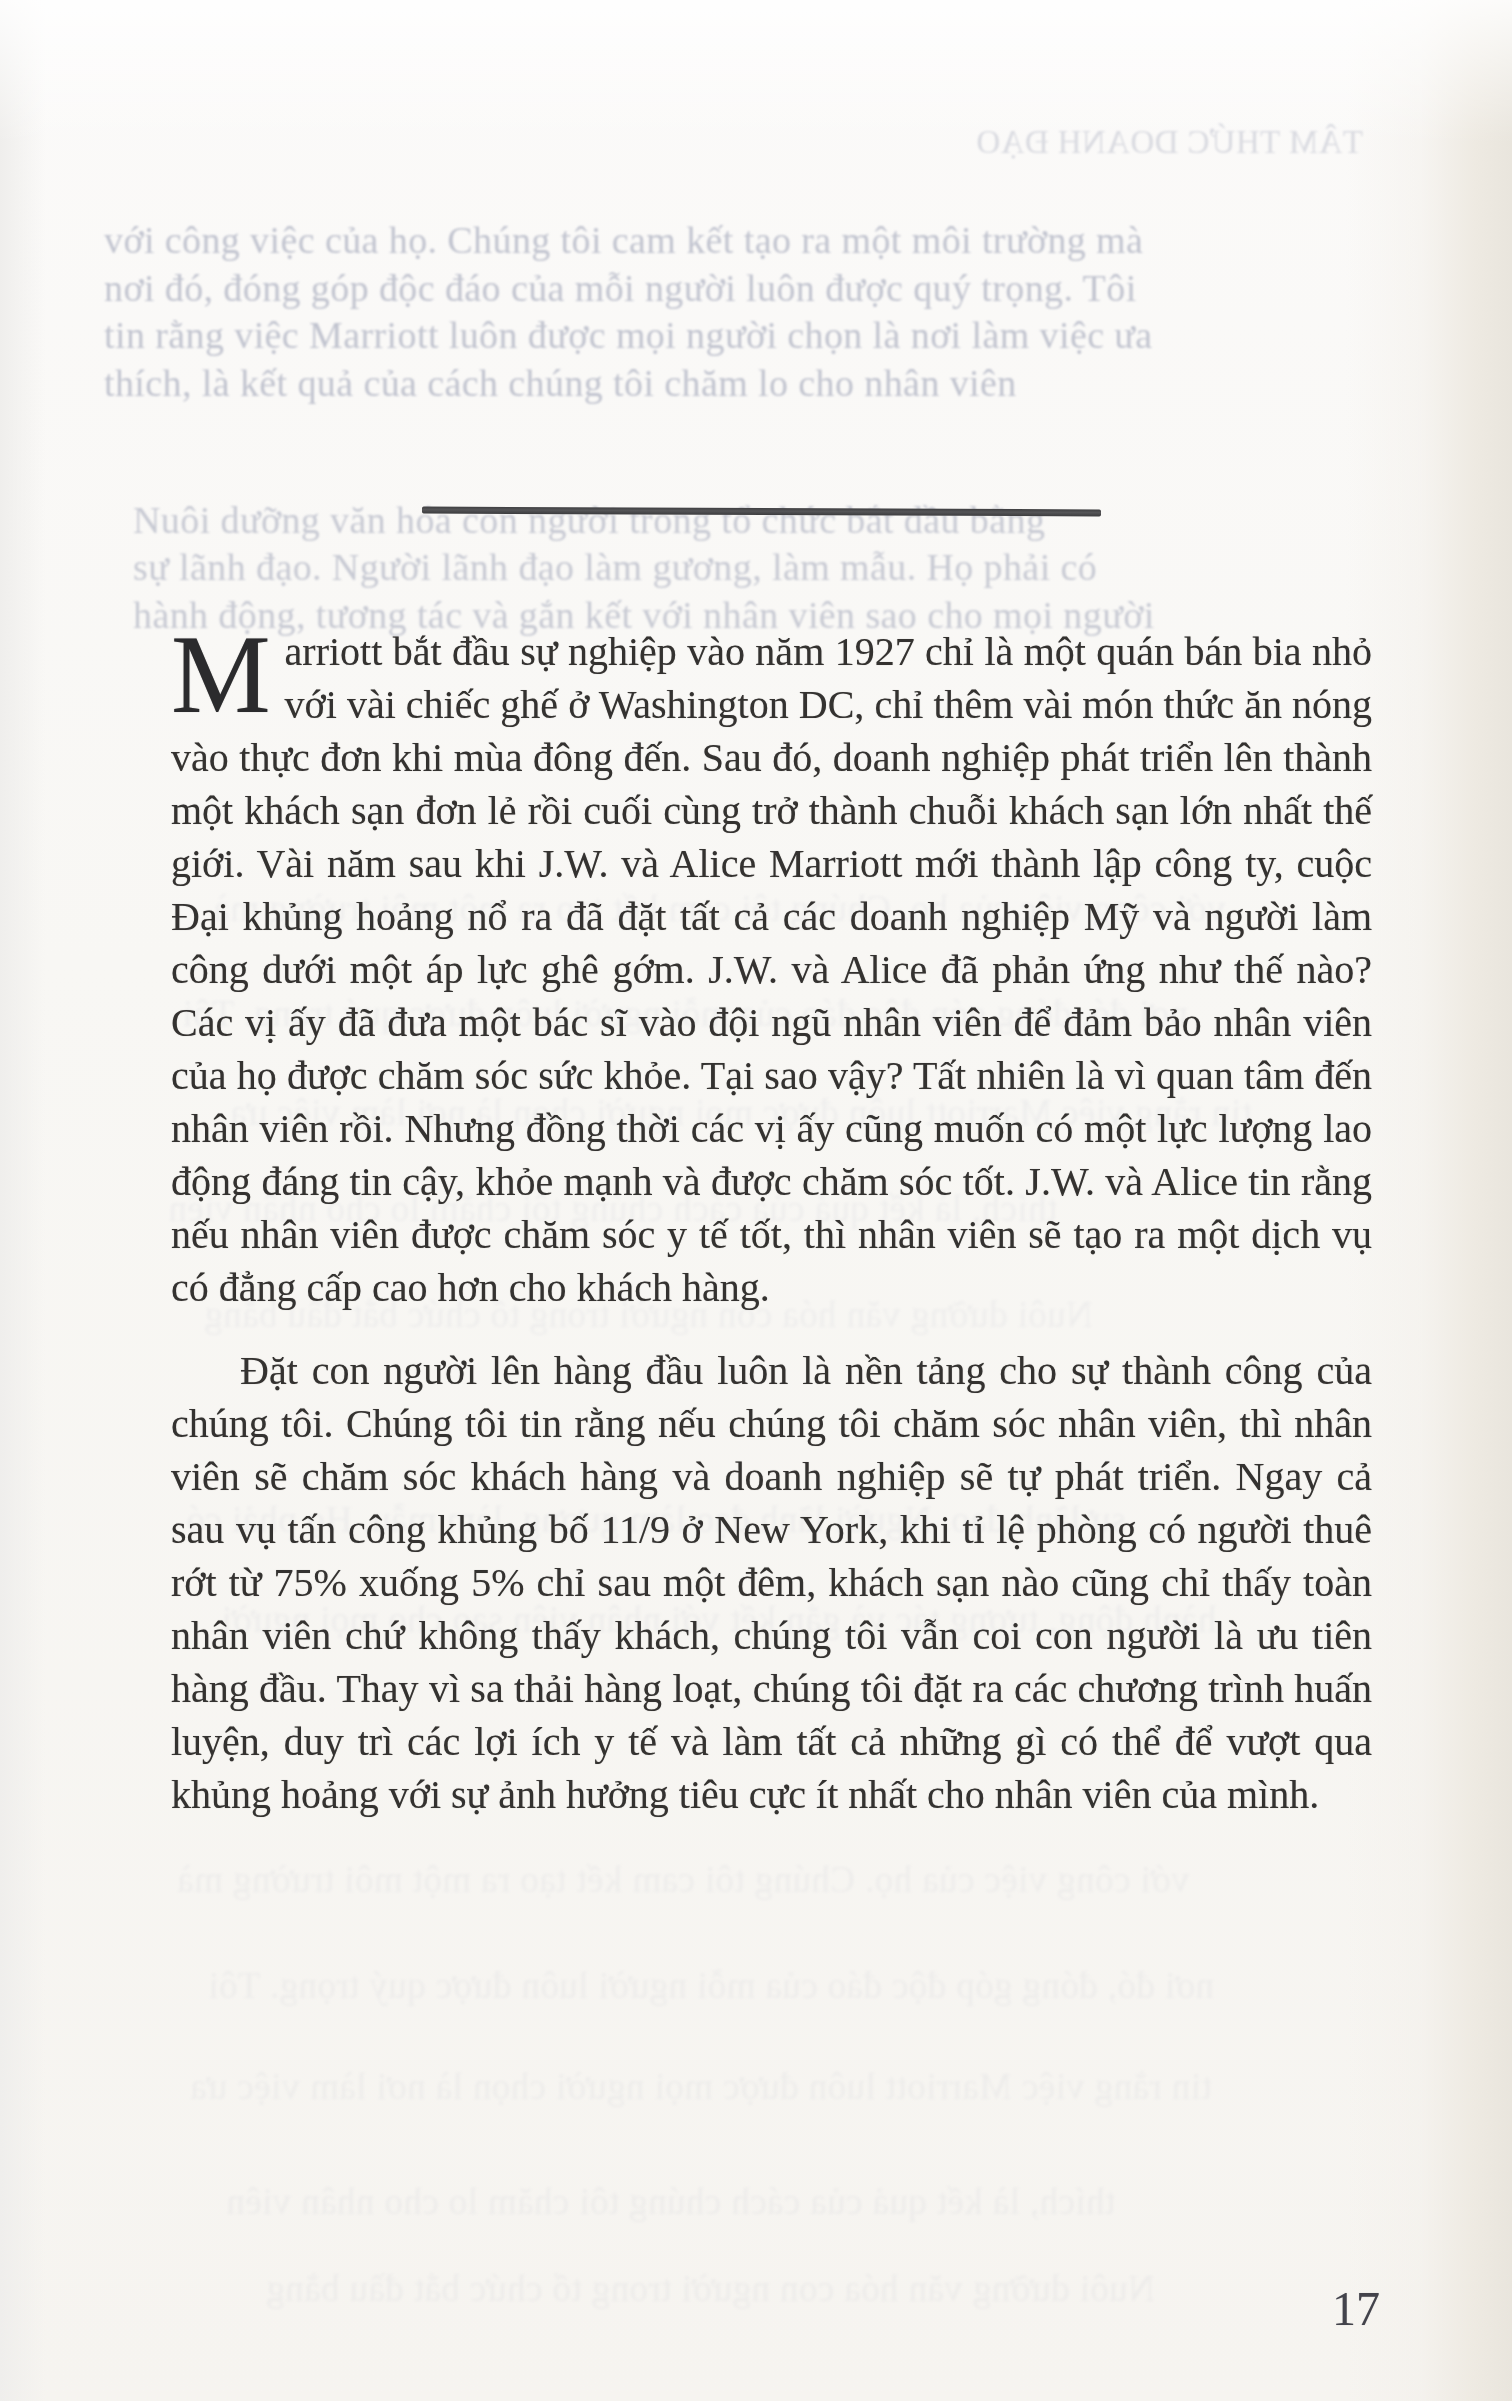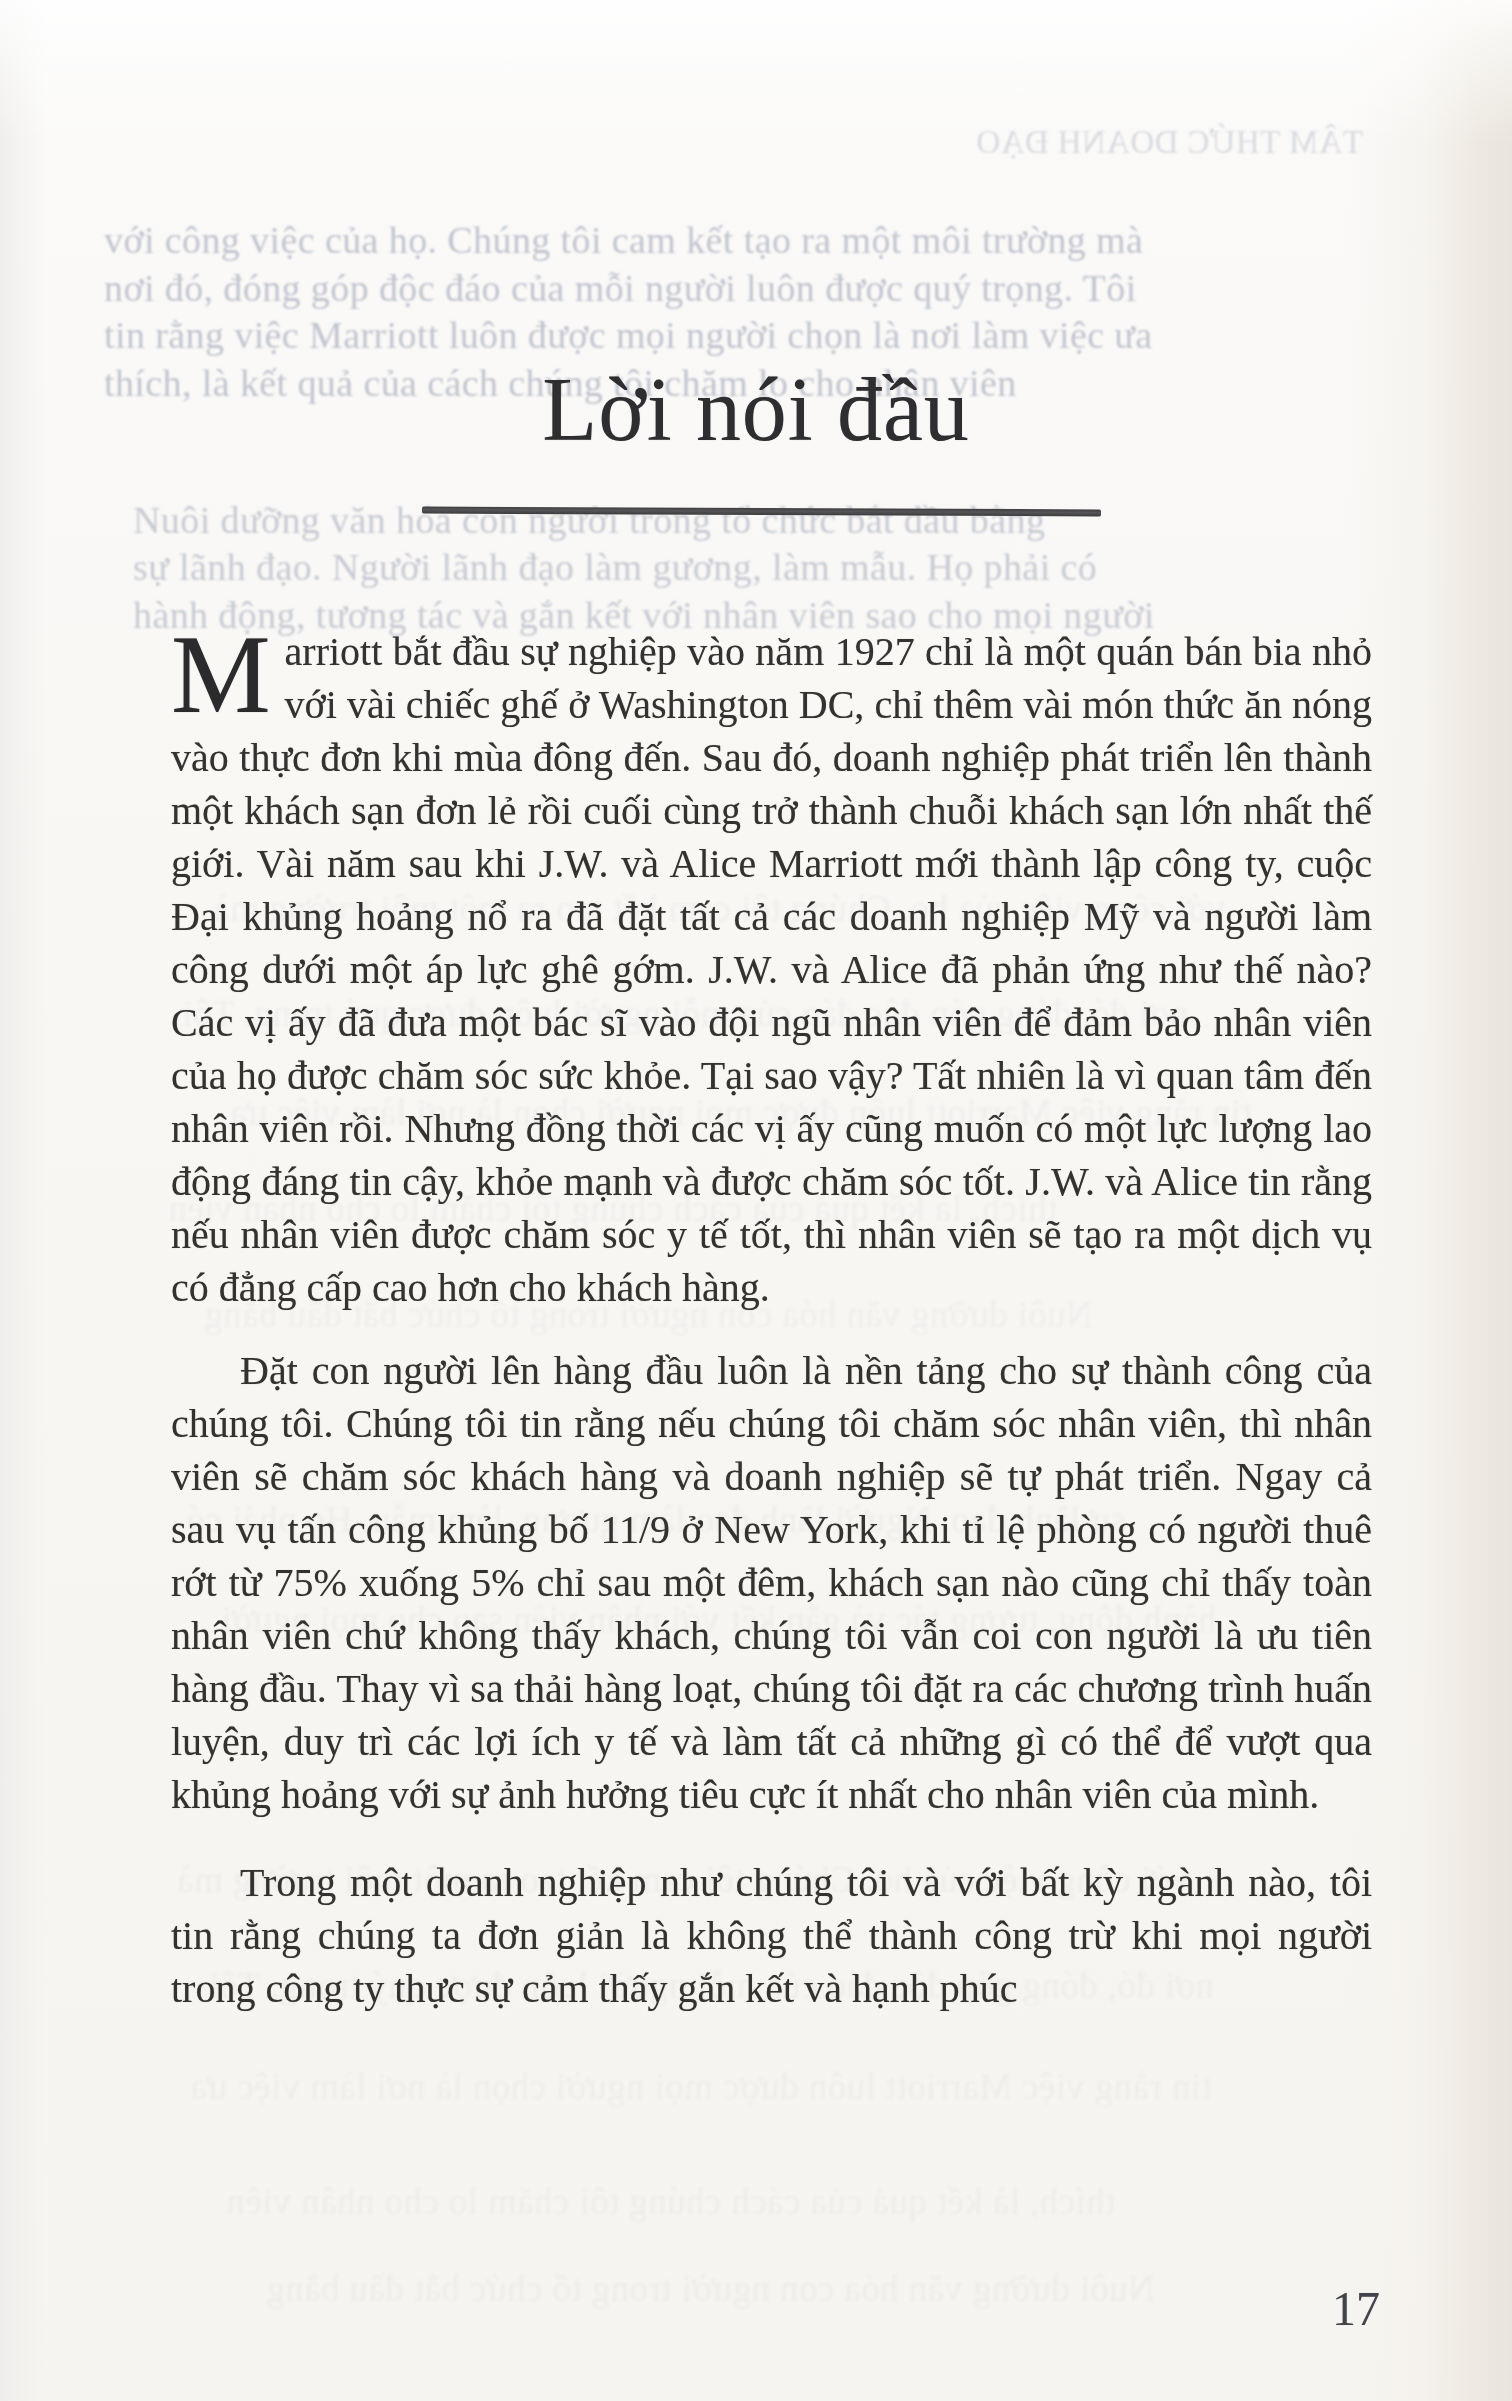--- a/index.html
+++ b/index.html
@@ -96,32 +96,26 @@
       <div class="ghost-line mirrored" style="left: 204px; top: 1293px; opacity: 0.085; font-size: 37px; filter: blur(1.8px);">Nuôi dưỡng văn hóa con người trong tổ chức bắt đầu bằng</div>
       <div class="ghost-line mirrored" style="left: 186px; top: 1498px; opacity: 0.085; font-size: 37px; filter: blur(1.8px);">sự lãnh đạo. Người lãnh đạo làm gương, làm mẫu. Họ phải có</div>
       <div class="ghost-line mirrored" style="left: 221px; top: 1598px; opacity: 0.085; font-size: 37px; filter: blur(1.8px);">hành động, tương tác và gắn kết với nhân viên sao cho mọi người</div>
       <div class="ghost-line mirrored" style="left: 177px; top: 1858px; opacity: 0.085; font-size: 37px; filter: blur(1.8px);">với công việc của họ. Chúng tôi cam kết tạo ra một môi trường mà</div>
       <div class="ghost-line mirrored" style="left: 208px; top: 1964px; opacity: 0.085; font-size: 37px; filter: blur(1.8px);">nơi đó, đóng góp độc đáo của mỗi người luôn được quý trọng. Tôi</div>
       <div class="ghost-line mirrored" style="left: 190px; top: 2065px; opacity: 0.085; font-size: 37px; filter: blur(1.8px);">tin rằng việc Marriott luôn được mọi người chọn là nơi làm việc ưa</div>
       <div class="ghost-line mirrored" style="left: 226px; top: 2180px; opacity: 0.085; font-size: 37px; filter: blur(1.8px);">thích, là kết quả của cách chúng tôi chăm lo cho nhân viên</div>
       <div class="ghost-line mirrored" style="left: 266px; top: 2267px; opacity: 0.085; font-size: 37px; filter: blur(1.8px);">Nuôi dưỡng văn hóa con người trong tổ chức bắt đầu bằng</div>
     </div>
 
-  <div class="title-wrap">
-    <span class="chapter-title">Lời nói đầu</span>
-  </div>
   <div class="title-underline"></div>
 
   <div class="body-text">
     <p>
       <span class="drop-cap">M</span><span>arriott bắt đầu sự nghiệp vào năm 1927 chỉ là một quán bán bia nhỏ với vài chiếc ghế ở Washington DC, chỉ thêm vài món thức ăn nóng vào thực đơn khi mùa đông đến. Sau đó, doanh nghiệp phát triển lên thành một khách sạn đơn lẻ rồi cuối cùng trở thành chuỗi khách sạn lớn nhất thế giới. Vài năm sau khi J.W. và Alice Marriott mới thành lập công ty, cuộc Đại khủng hoảng nổ ra đã đặt tất cả các doanh nghiệp Mỹ và người làm công dưới một áp lực ghê gớm. J.W. và Alice đã phản ứng như thế nào? Các vị ấy đã đưa một bác sĩ vào đội ngũ nhân viên để đảm bảo nhân viên của họ được chăm sóc sức khỏe. Tại sao vậy? Tất nhiên là vì quan tâm đến nhân viên rồi. Nhưng đồng thời các vị ấy cũng muốn có một lực lượng lao động đáng tin cậy, khỏe mạnh và được chăm sóc tốt. J.W. và Alice tin rằng nếu nhân viên được chăm sóc y tế tốt, thì nhân viên sẽ tạo ra một dịch vụ có đẳng cấp cao hơn cho khách hàng.</span>
     </p>
     <p class="para-2">
       <span>Đặt con người lên hàng đầu luôn là nền tảng cho sự thành công của chúng tôi. Chúng tôi tin rằng nếu chúng tôi chăm sóc nhân viên, thì nhân viên sẽ chăm sóc khách hàng và doanh nghiệp sẽ tự phát triển. Ngay cả sau vụ tấn công khủng bố 11/9 ở New York, khi tỉ lệ phòng có người thuê rớt từ 75% xuống 5% chỉ sau một đêm, khách sạn nào cũng chỉ thấy toàn nhân viên chứ không thấy khách, chúng tôi vẫn coi con người là ưu tiên hàng đầu. Thay vì sa thải hàng loạt, chúng tôi đặt ra các chương trình huấn luyện, duy trì các lợi ích y tế và làm tất cả những gì có thể để vượt qua khủng hoảng với sự ảnh hưởng tiêu cực ít nhất cho nhân viên của mình.</span>
     </p>
-    <p class="para-3">
-      <span>Trong một doanh nghiệp như chúng tôi và với bất kỳ ngành nào, tôi tin rằng chúng ta đơn giản là không thể thành công trừ khi mọi người trong công ty thực sự cảm thấy gắn kết và hạnh phúc</span>
-    </p>
   </div>
 
   <div class="page-number">17</div>
 </div>
 
 
 </body></html>

